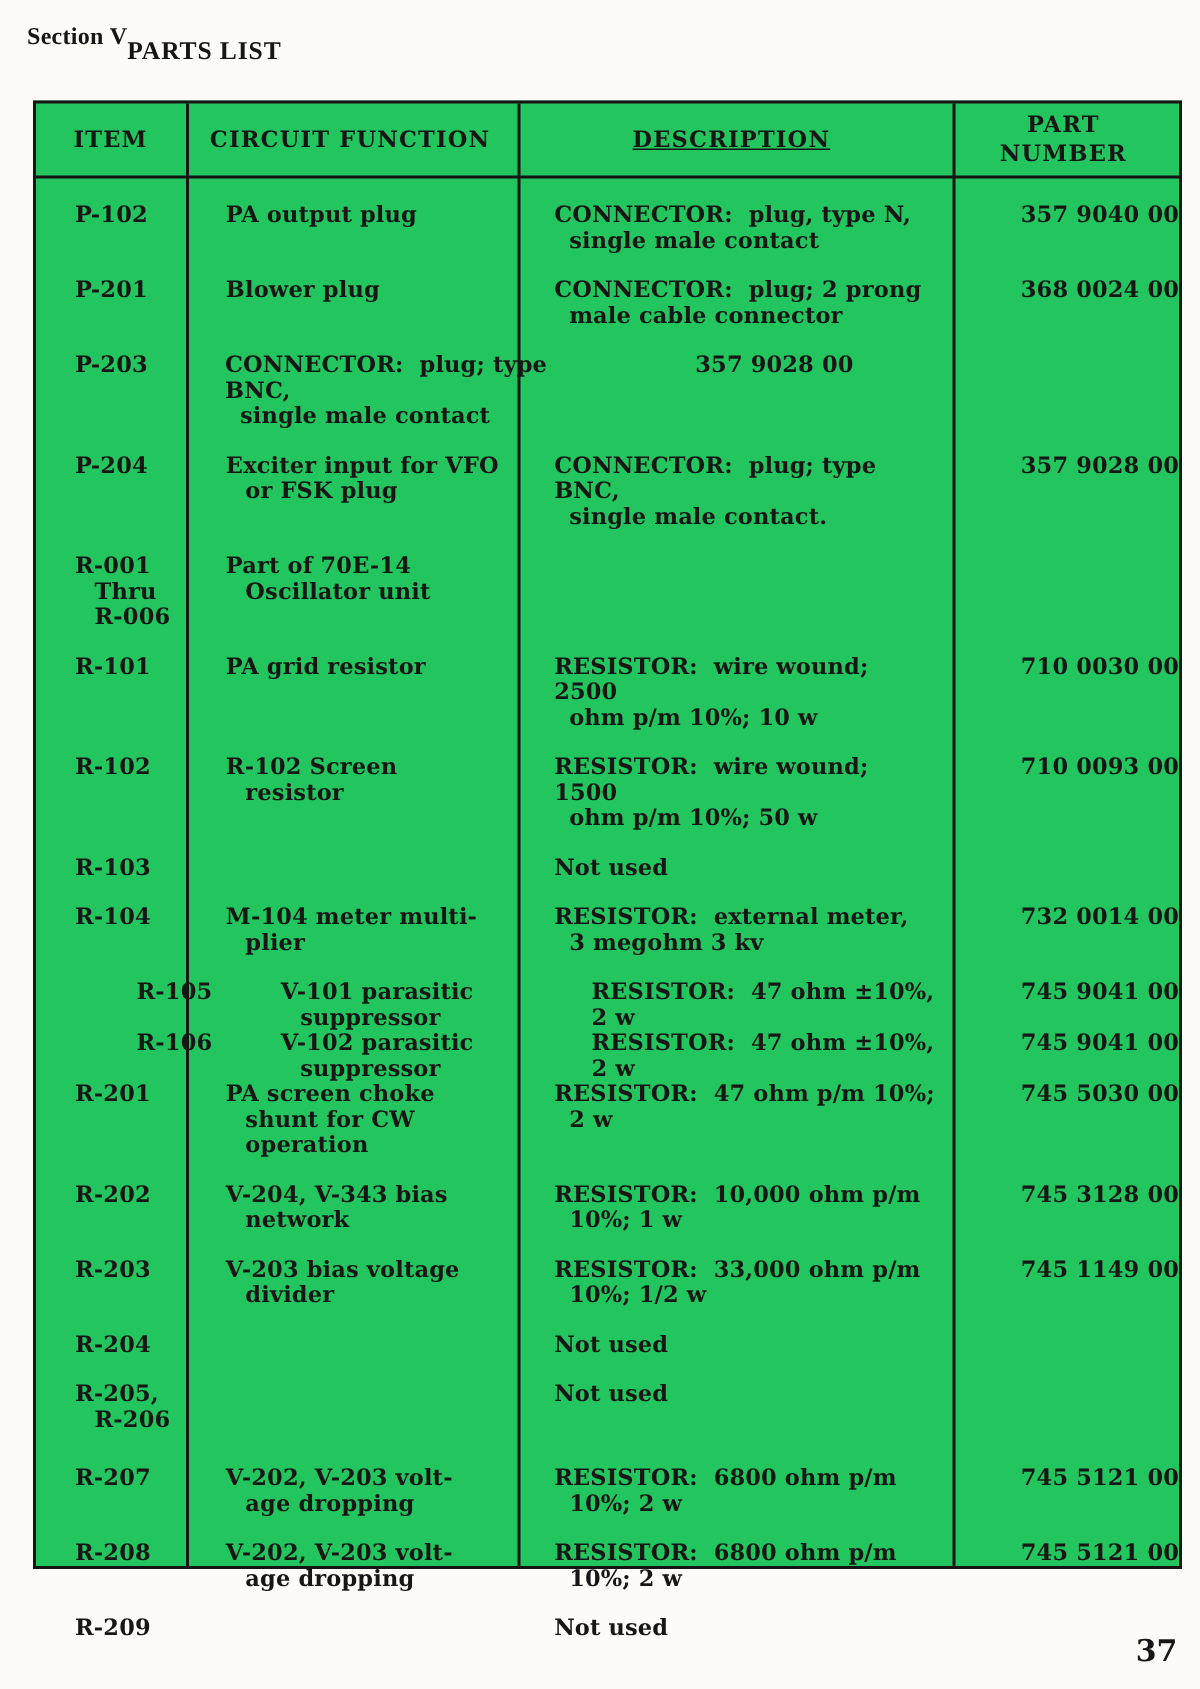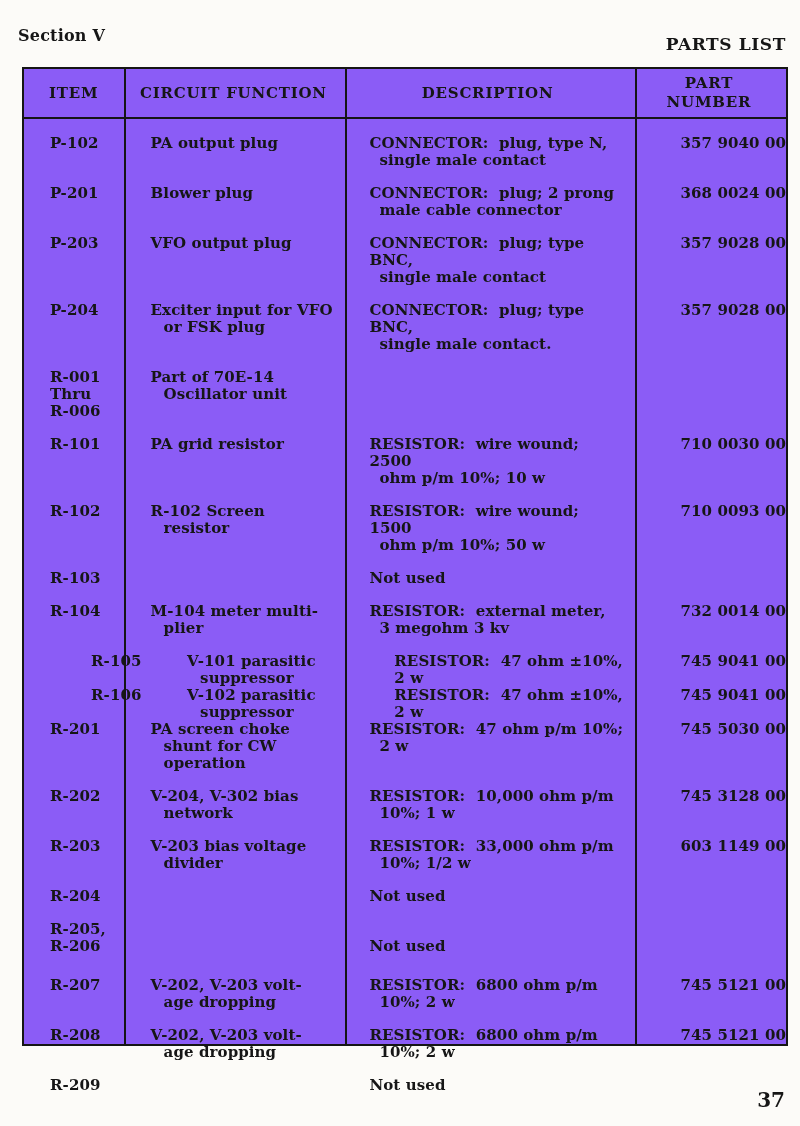--- a/index.html
+++ b/index.html
@@ -10,79 +10,79 @@
   .page{
     position:relative;
     width:800px;height:1126px;
     margin:0 auto;
     background:#fcfbf8;
     color:#161616;
     overflow:hidden;
   }
   
   .running-header{
-    position:absolute;top:26px;left:18px;right:14px;
-    display:flex;justify-content:space-between;align-items:flex-start;
+    position:absolute;top:16px;left:18px;right:14px;
+    display:flex;align-items:flex-start;font-family:Liberation Serif, serif;
   }
   .section-label{
     font-size:16px;font-weight:700;letter-spacing:.2px;
   }
   .header-right{
     font-size:17px;font-weight:700;letter-spacing:.6px;margin-top:8px;
   }
   
   .parts-table{
     position:absolute;left:22px;top:67px;
     width:766px;height:979px;
     border:2px solid #151515;
     box-sizing:border-box;
-    background:#8b5cf6;
+    background:#22c55e;
   }
   .vline{
     position:absolute;top:0;bottom:0;width:2px;background:#151515;
   }
   .vline.v1{left:100px;}
   .vline.v2{left:321px;}
   .vline.v3{left:611px;}
   .thead{
     display:flex;height:50px;
     border-bottom:2px solid #151515;
     box-sizing:border-box;
   }
   .th{
     display:flex;align-items:center;justify-content:center;
     font-size:15px;font-weight:700;letter-spacing:.8px;
     text-align:center;white-space:pre-line;line-height:1.25;
     box-sizing:border-box;
   }
   .th.c-item{width:100px;}
   .th.c-func{width:221px;}
-  .th.c-desc{width:290px;}
+  .th.c-desc{width:290px;text-decoration:underline;}
   .th.c-part{width:155px;}
   
   .tbody{padding-top:16px;}
   .trow{
     display:flex;align-items:flex-start;
   }
   .trow.gap-normal{margin-bottom:16px;}
   .trow.gap-tight{margin-bottom:0;padding-left:41px;}
-  .trow.gap-large{margin-bottom:22px;align-items:flex-end;}
+  .trow.gap-large{margin-bottom:22px;}
   .cell{
     box-sizing:border-box;
     font-size:15px;font-weight:700;line-height:17px;
     letter-spacing:.1px;
   }
   .cell .line{white-space:pre-wrap;}
   .cell-item{width:100px;padding-left:26px;}
   .cell-func{width:221px;padding-left:27px;}
   .cell-desc{width:290px;padding-left:26px;padding-right:6px;}
   .cell-part{width:155px;text-align:right;}
   .cell-func .line.cont{padding-left:13px;}
   .cell-desc .line.cont{padding-left:10px;}
-  .cell-item .line.cont{padding-left:0;}
+  .cell-item .line.cont{padding-left:0;margin-left:13px;}
   
   .page-number{
     position:absolute;right:15px;bottom:14px;
     font-size:20px;font-weight:700;
   }
 </style>
 </head>
 <body>
 
 <div class="page">
@@ -129,23 +129,20 @@
           <div class="cell cell-desc">
             <div class="line">CONNECTOR:  plug; 2 prong</div>
             <div class="line cont">male cable connector</div>
           </div>
           <div class="cell cell-part">368 0024 00</div>
         </div>
         <div class="trow gap-normal">
           <div class="cell cell-item">
             <div class="line">P-203</div>
           </div>
-          <div class="cell cell-func">
-            <div class="line">VFO output plug</div>
-          </div>
           <div class="cell cell-desc">
             <div class="line">CONNECTOR:  plug; type BNC,</div>
             <div class="line cont">single male contact</div>
           </div>
           <div class="cell cell-part">357 9028 00</div>
         </div>
         <div class="trow gap-normal">
           <div class="cell cell-item">
             <div class="line">P-204</div>
           </div>
@@ -262,42 +259,42 @@
             <div class="line">RESISTOR:  47 ohm p/m 10%;</div>
             <div class="line cont">2 w</div>
           </div>
           <div class="cell cell-part">745 5030 00</div>
         </div>
         <div class="trow gap-normal">
           <div class="cell cell-item">
             <div class="line">R-202</div>
           </div>
           <div class="cell cell-func">
-            <div class="line">V-204, V-302 bias</div>
+            <div class="line">V-204, V-343 bias</div>
             <div class="line cont">network</div>
           </div>
           <div class="cell cell-desc">
             <div class="line">RESISTOR:  10,000 ohm p/m</div>
             <div class="line cont">10%; 1 w</div>
           </div>
           <div class="cell cell-part">745 3128 00</div>
         </div>
         <div class="trow gap-normal">
           <div class="cell cell-item">
             <div class="line">R-203</div>
           </div>
           <div class="cell cell-func">
             <div class="line">V-203 bias voltage</div>
             <div class="line cont">divider</div>
           </div>
           <div class="cell cell-desc">
             <div class="line">RESISTOR:  33,000 ohm p/m</div>
             <div class="line cont">10%; 1/2 w</div>
           </div>
-          <div class="cell cell-part">603 1149 00</div>
+          <div class="cell cell-part">745 1149 00</div>
         </div>
         <div class="trow gap-normal">
           <div class="cell cell-item">
             <div class="line">R-204</div>
           </div>
           <div class="cell cell-func"></div>
           <div class="cell cell-desc">
             <div class="line">Not used</div>
           </div>
           <div class="cell cell-part"></div>

